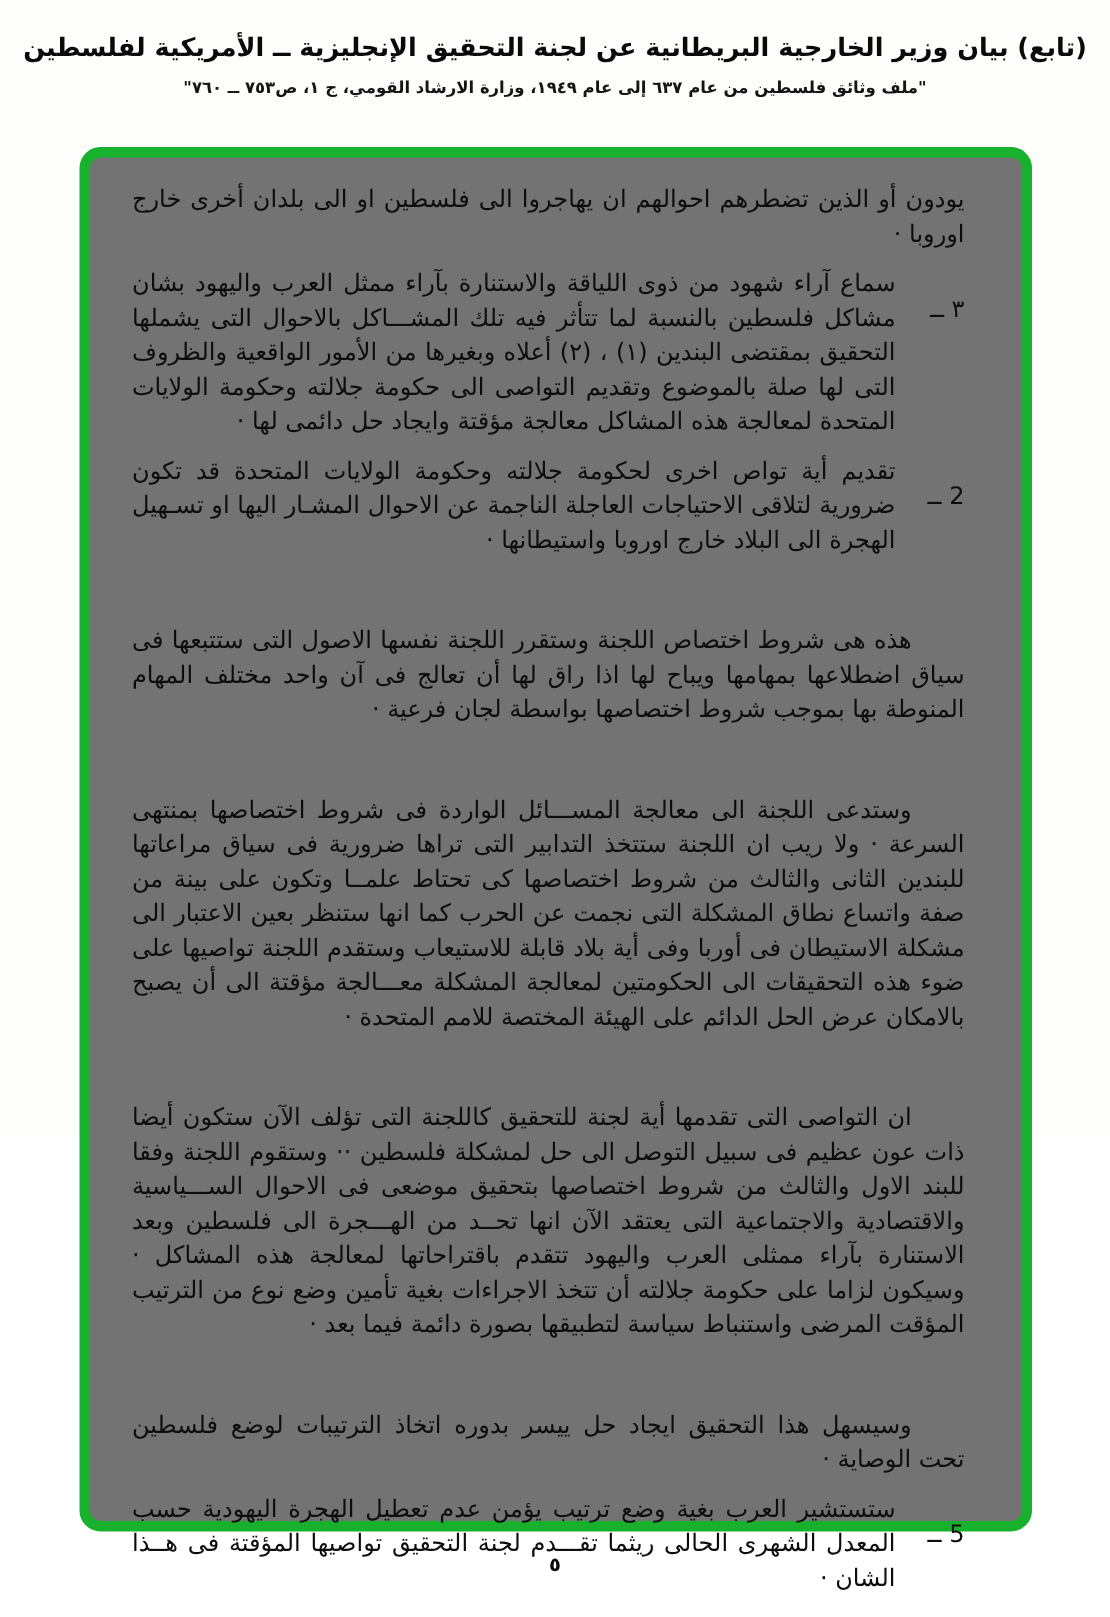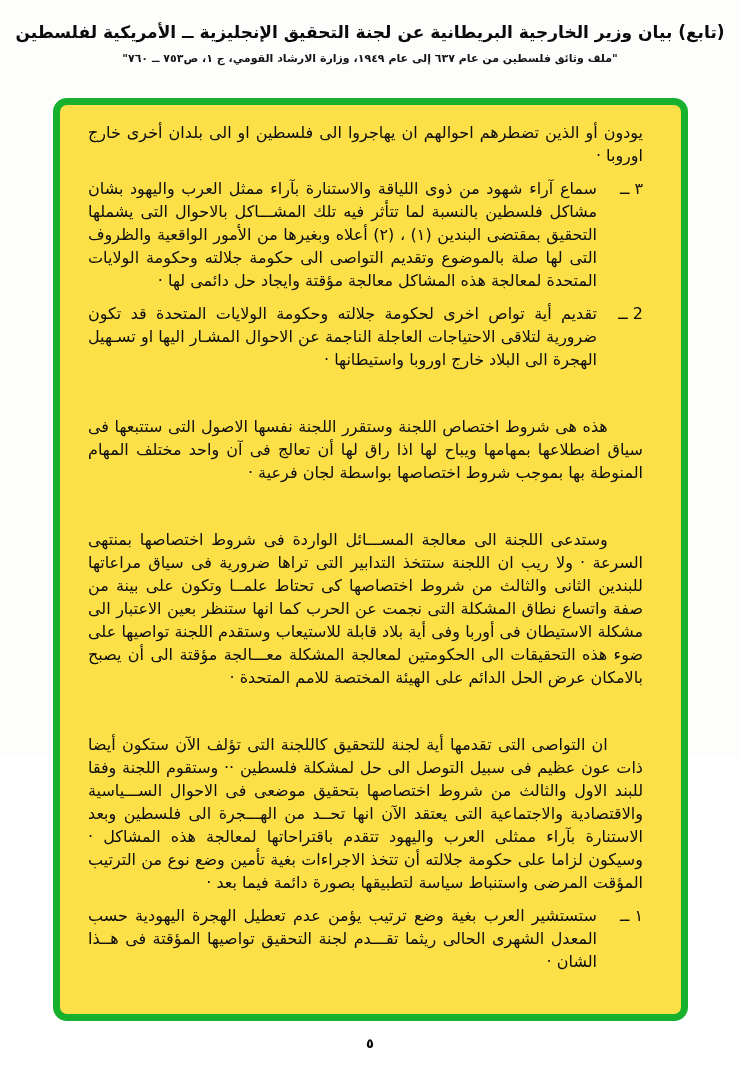--- a/index.html
+++ b/index.html
@@ -43,21 +43,21 @@
   .frame {
     position: absolute;
     left: 53px;
     top: 98px;
     width: 635px;
     height: 923px;
     box-sizing: border-box;
     border: 7px solid #17b12e;
     border-radius: 14px;
     padding: 16px 38px 0 28px;
-    background: #fde047;
+    background: #737373;
   }
   .doc {
     direction: rtl;
     text-align: justify;
     font-size: 16px;
     line-height: 23px;
     color: #0d0d0d;
   }
   .para {
     margin: 0 0 10px 0;
@@ -67,21 +67,21 @@
     margin-top: 44px;
   }
   .item {
     position: relative;
     padding-right: 46px;
     margin: 0 0 10px 0;
   }
   .item .marker {
     position: absolute;
     right: 0;
-    top: 0;
+    top: 17px;
     white-space: nowrap;
   }
   .page-num {
     position: absolute;
     top: 1036px;
     left: 0;
     right: 0;
     text-align: center;
     font-size: 13px;
     font-weight: bold;
@@ -112,24 +112,25 @@
         <span class="marker">2 ــ</span>
         <span>تقديم أية تواص اخرى لحكومة جلالته وحكومة الولايات المتحدة قد تكون ضرورية لتلاقى الاحتياجات العاجلة الناجمة عن الاحوال المشـار اليها او تسـهيل الهجرة الى البلاد خارج اوروبا واستيطانها ·</span>
       </div>
 
       <p class="para indent">هذه هى شروط اختصاص اللجنة وستقرر اللجنة نفسها الاصول التى ستتبعها فى سياق اضطلاعها بمهامها ويباح لها اذا راق لها أن تعالج فى آن واحد مختلف المهام المنوطة بها بموجب شروط اختصاصها بواسطة لجان فرعية ·</p>
 
       <p class="para indent">وستدعى اللجنة الى معالجة المســـائل الواردة فى شروط اختصاصها بمنتهى السرعة · ولا ريب ان اللجنة ستتخذ التدابير التى تراها ضرورية فى سياق مراعاتها للبندين الثانى والثالث من شروط اختصاصها كى تحتاط علمــا وتكون على بينة من صفة واتساع نطاق المشكلة التى نجمت عن الحرب كما انها ستنظر بعين الاعتبار الى مشكلة الاستيطان فى أوربا وفى أية بلاد قابلة للاستيعاب وستقدم اللجنة تواصيها على ضوء هذه التحقيقات الى الحكومتين لمعالجة المشكلة معـــالجة مؤقتة الى أن يصبح بالامكان عرض الحل الدائم على الهيئة المختصة للامم المتحدة ·</p>
 
       <p class="para indent">ان التواصى التى تقدمها أية لجنة للتحقيق كاللجنة التى تؤلف الآن ستكون أيضا ذات عون عظيم فى سبيل التوصل الى حل لمشكلة فلسطين ·· وستقوم اللجنة وفقا للبند الاول والثالث من شروط اختصاصها بتحقيق موضعى فى الاحوال الســـياسية والاقتصادية والاجتماعية التى يعتقد الآن انها تحــد من الهـــجرة الى فلسطين وبعد الاستنارة بآراء ممثلى العرب واليهود تتقدم باقتراحاتها لمعالجة هذه المشاكل · وسيكون لزاما على حكومة جلالته أن تتخذ الاجراءات بغية تأمين وضع نوع من الترتيب المؤقت المرضى واستنباط سياسة لتطبيقها بصورة دائمة فيما بعد ·</p>
 
+      <p class="para indent">وسيسهل هذا التحقيق ايجاد حل ييسر بدوره اتخاذ الترتيبات لوضع فلسطين تحت الوصاية ·</p>
 
 
       <div class="item">
-        <span class="marker">١ ــ</span>
+        <span class="marker">5 ــ</span>
         <span>ستستشير العرب بغية وضع ترتيب يؤمن عدم تعطيل الهجرة اليهودية حسب المعدل الشهرى الحالى ريثما تقـــدم لجنة التحقيق تواصيها المؤقتة فى هــذا الشان ·</span>
       </div>
 
     </div>
   </div>
 
   <div class="page-num">٥</div>
 
 </div>
 

